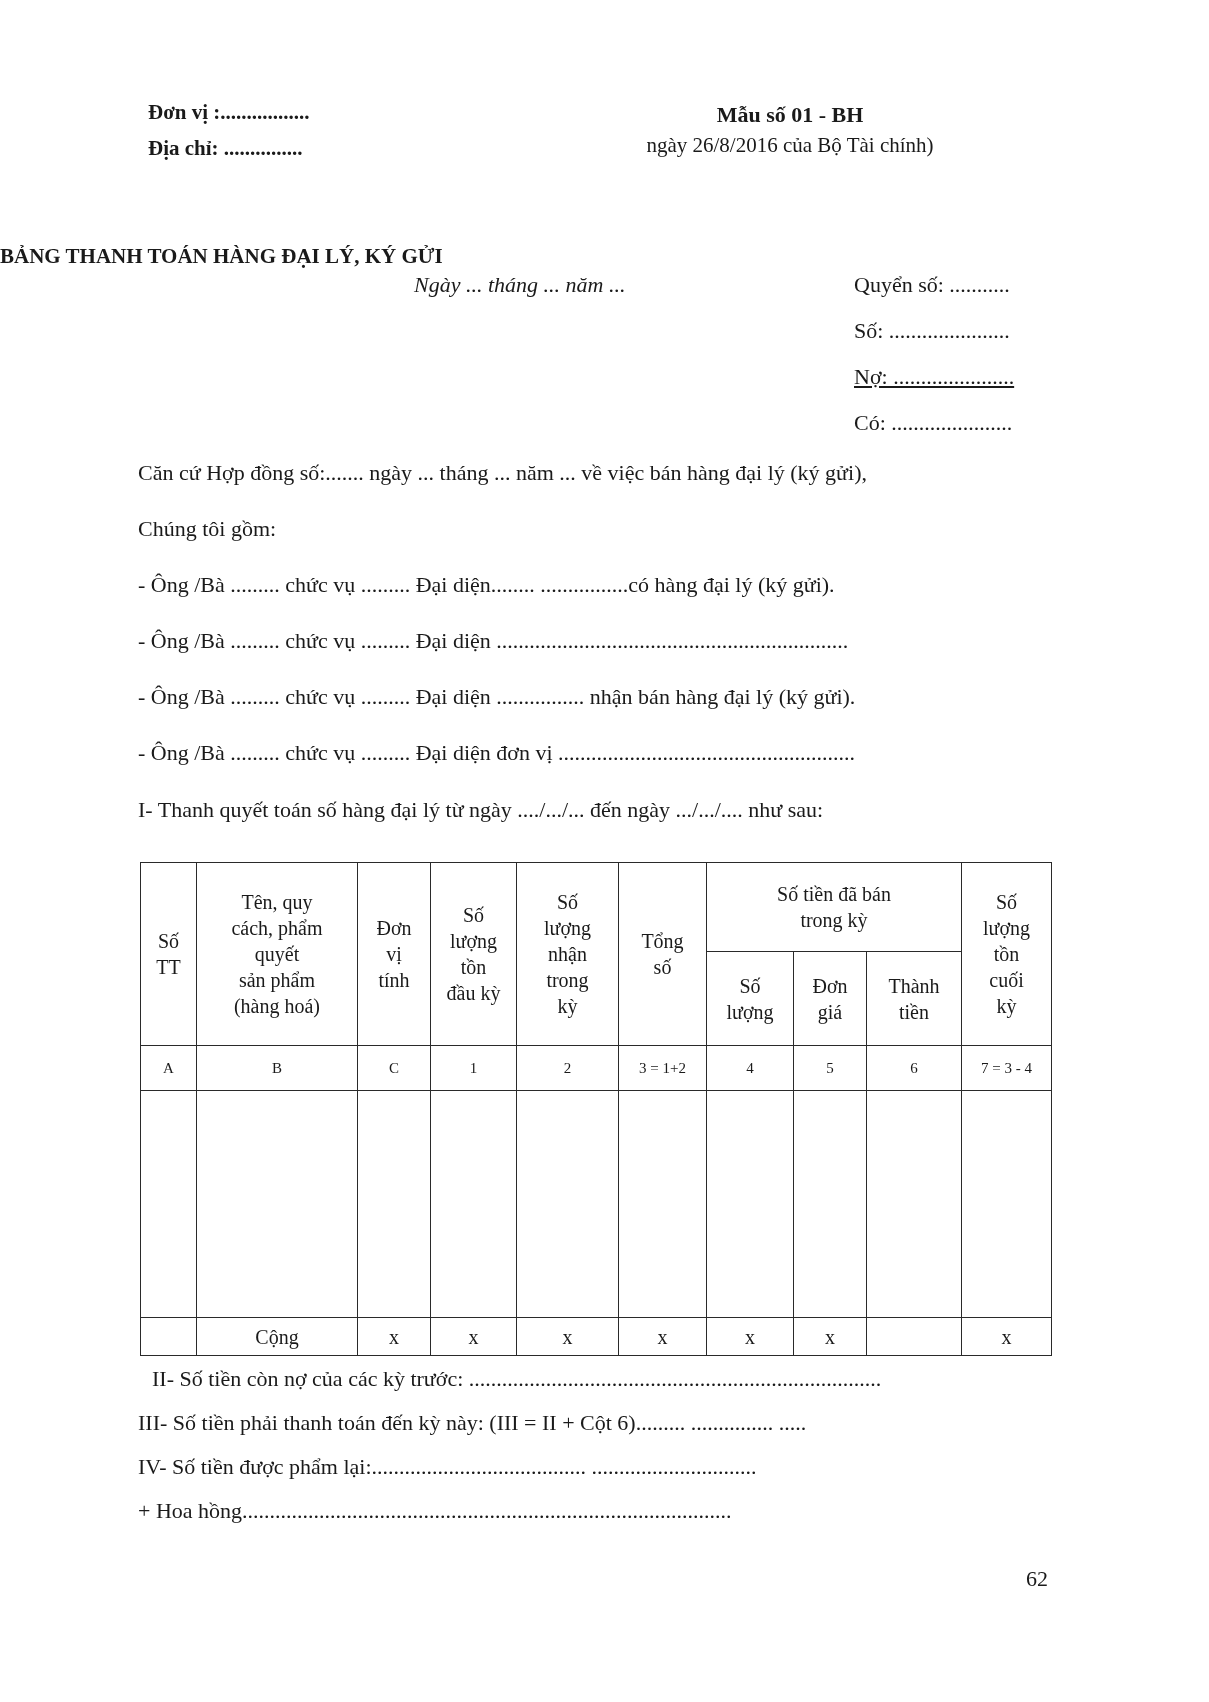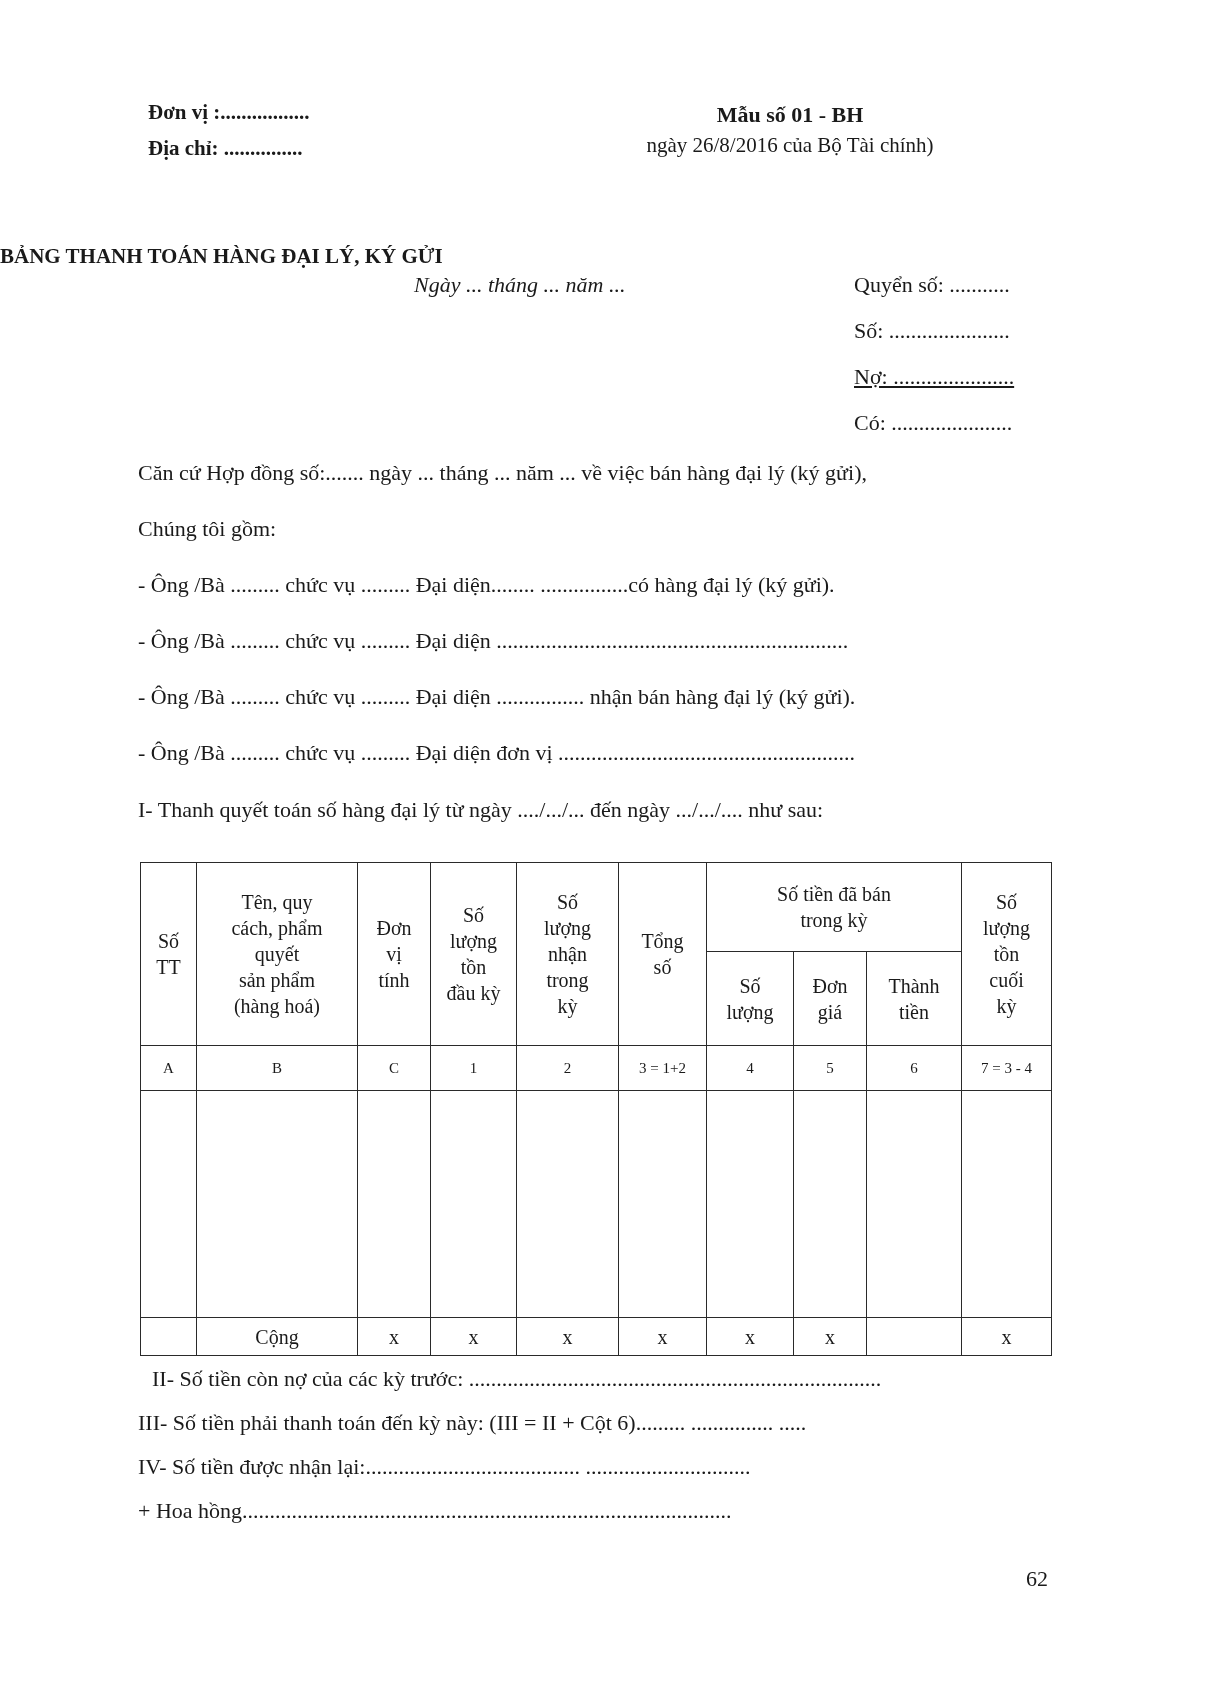--- a/index.html
+++ b/index.html
@@ -154,16 +154,16 @@
     <td>x</td>
     <td>x</td>
     <td></td>
     <td>x</td>
   </tr>
 </tbody>
   </table>
 
 <div class="abs line" style="left:152px; top:1366px;">II- Số tiền còn nợ của các kỳ trước: ...........................................................................</div>
 <div class="abs line" style="left:138px; top:1410px;">III- Số tiền phải thanh toán đến kỳ này: (III = II + Cột 6)......... ............... .....</div>
-<div class="abs line" style="left:138px; top:1454px;">IV- Số tiền được nhận lại:....................................... ..............................</div>
+<div class="abs line" style="left:138px; top:1454px;">IV- Số tiền được phẩm lại:....................................... ..............................</div>
 <div class="abs line" style="left:138px; top:1498px;">+ Hoa hồng.........................................................................................</div>
 
 <div class="abs page-num" style="left:1026px; top:1566px;">62</div>
 
 </body></html>

